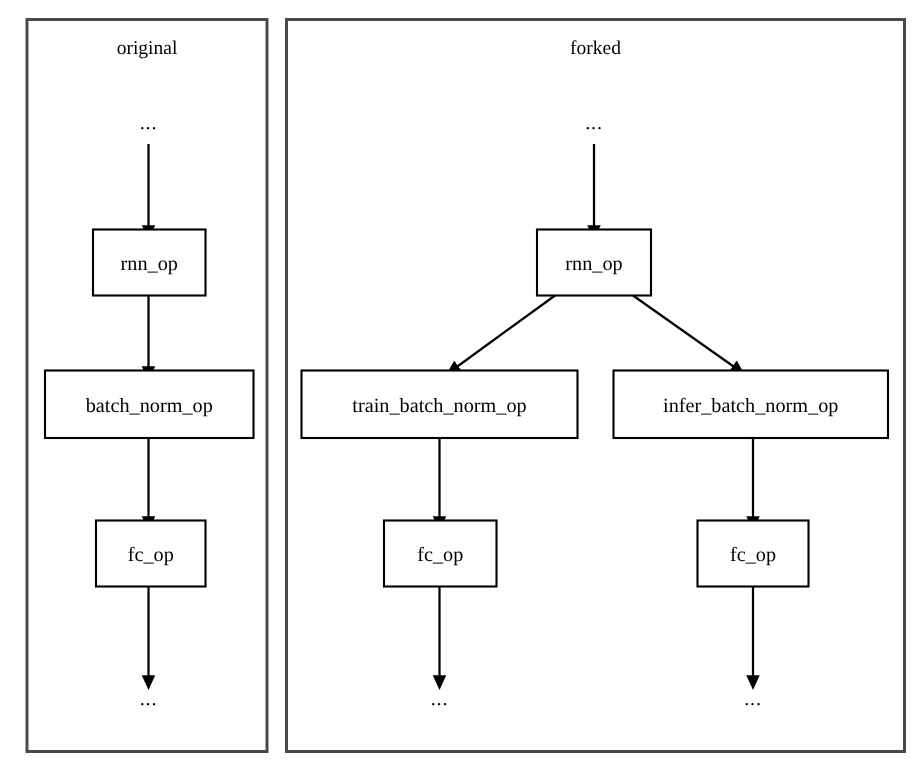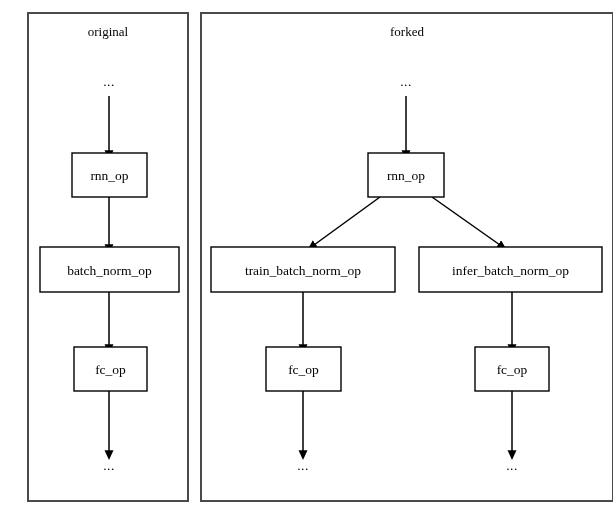--- a/index.html
+++ b/index.html
@@ -10,21 +10,21 @@
   body {
     width: 613px;
     height: 515px;
     font-family: "Liberation Serif", "DejaVu Serif", serif;
     color: #000000;
     position: relative;
     overflow: hidden;
   }
   #diagram-root {
     position: absolute;
-    left: 14px;
+    left: 4px;
     top: 0;
     width: 539px;
     height: 515px;
   }
   svg.canvas {
     position: absolute;
     left: 0;
     top: 0;
     width: 613px;
     height: 515px;

